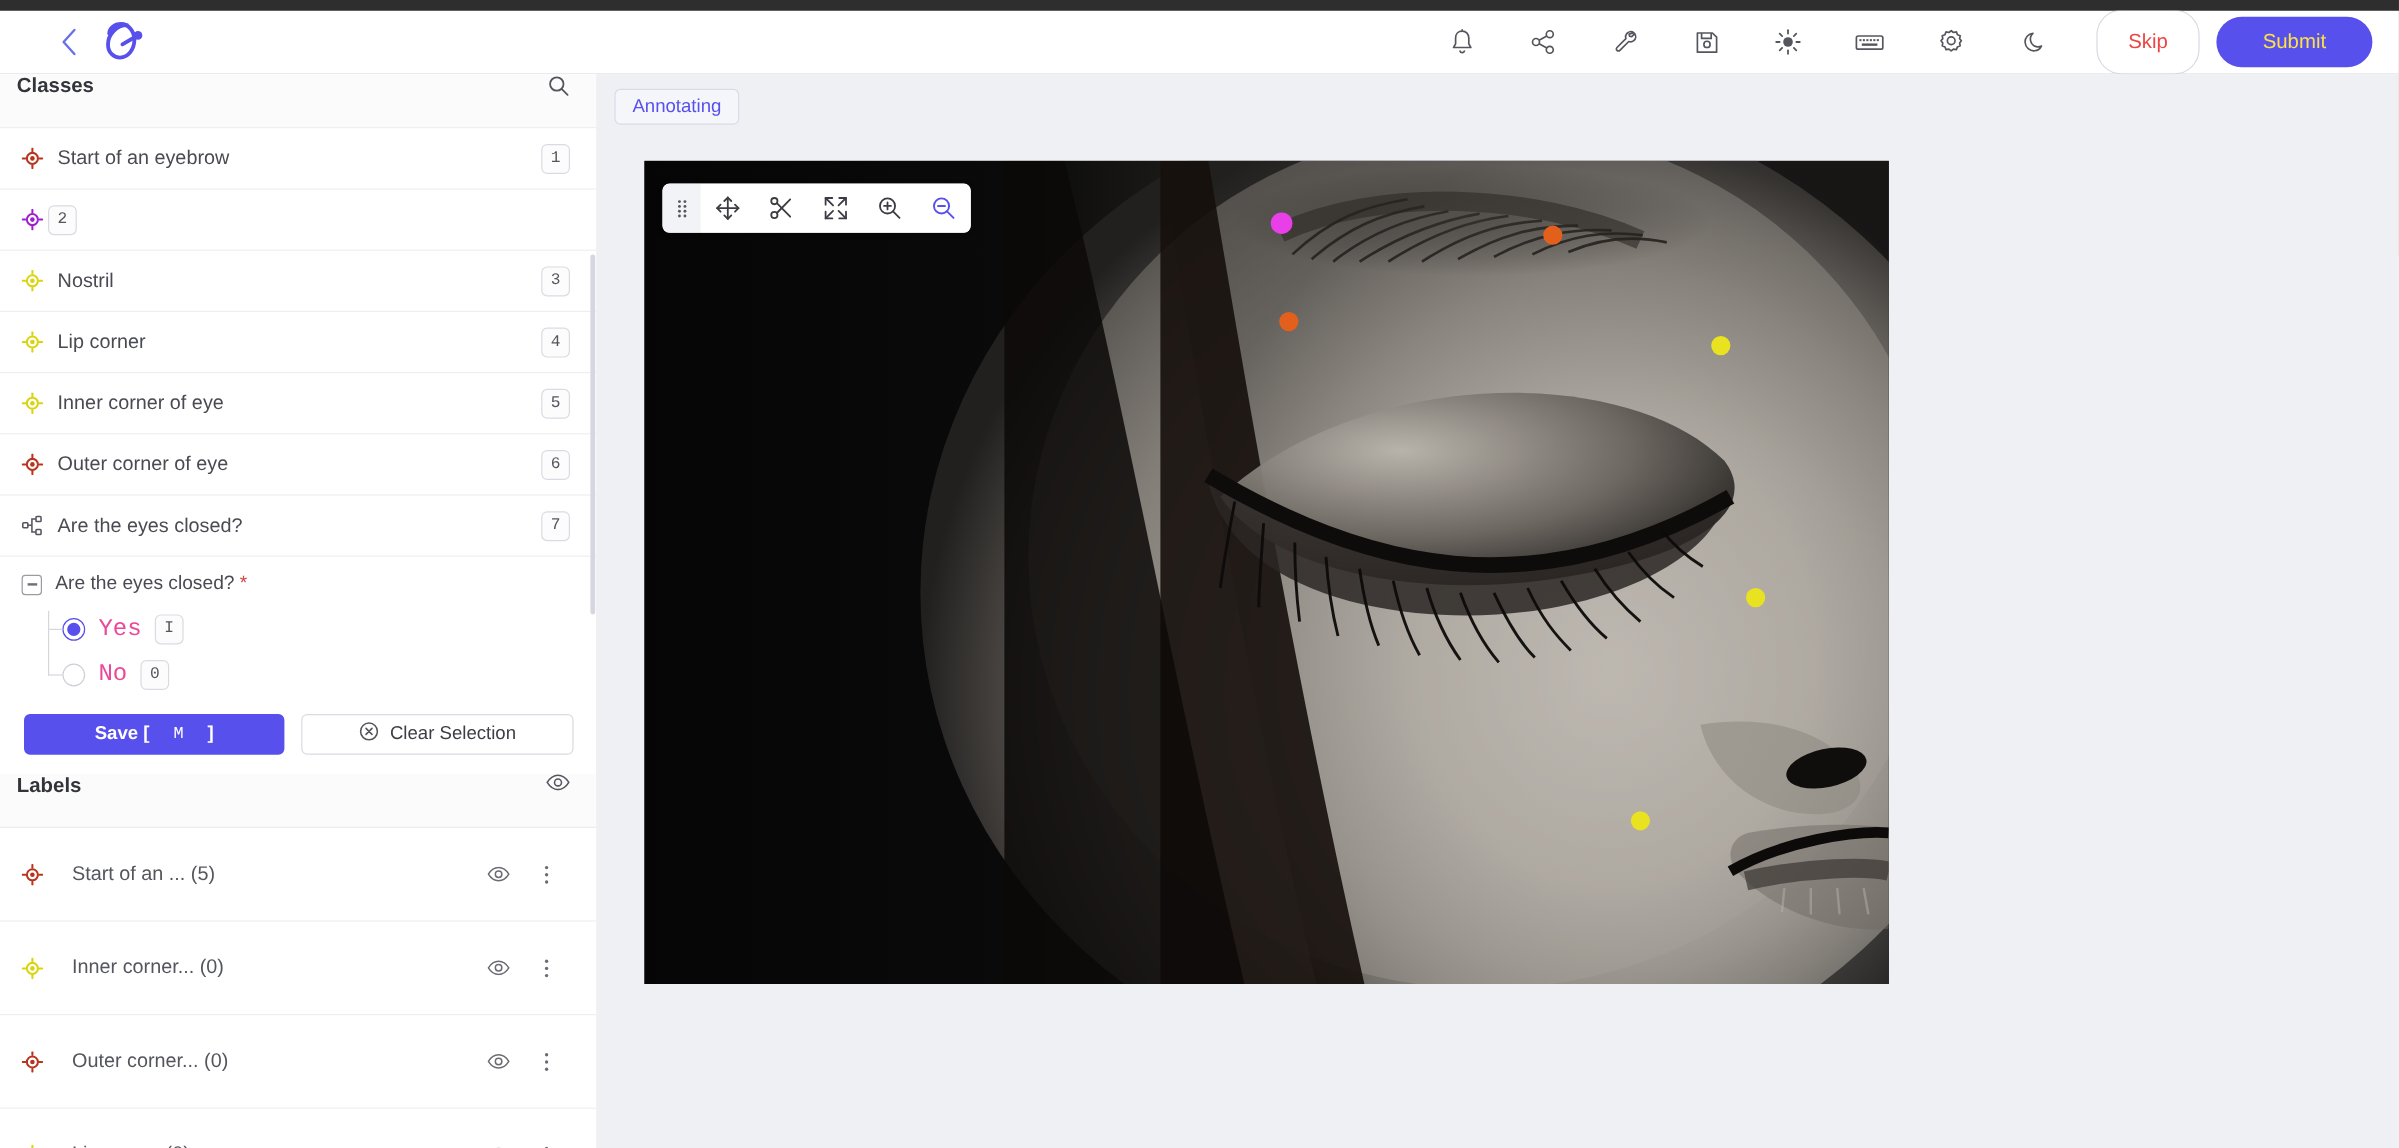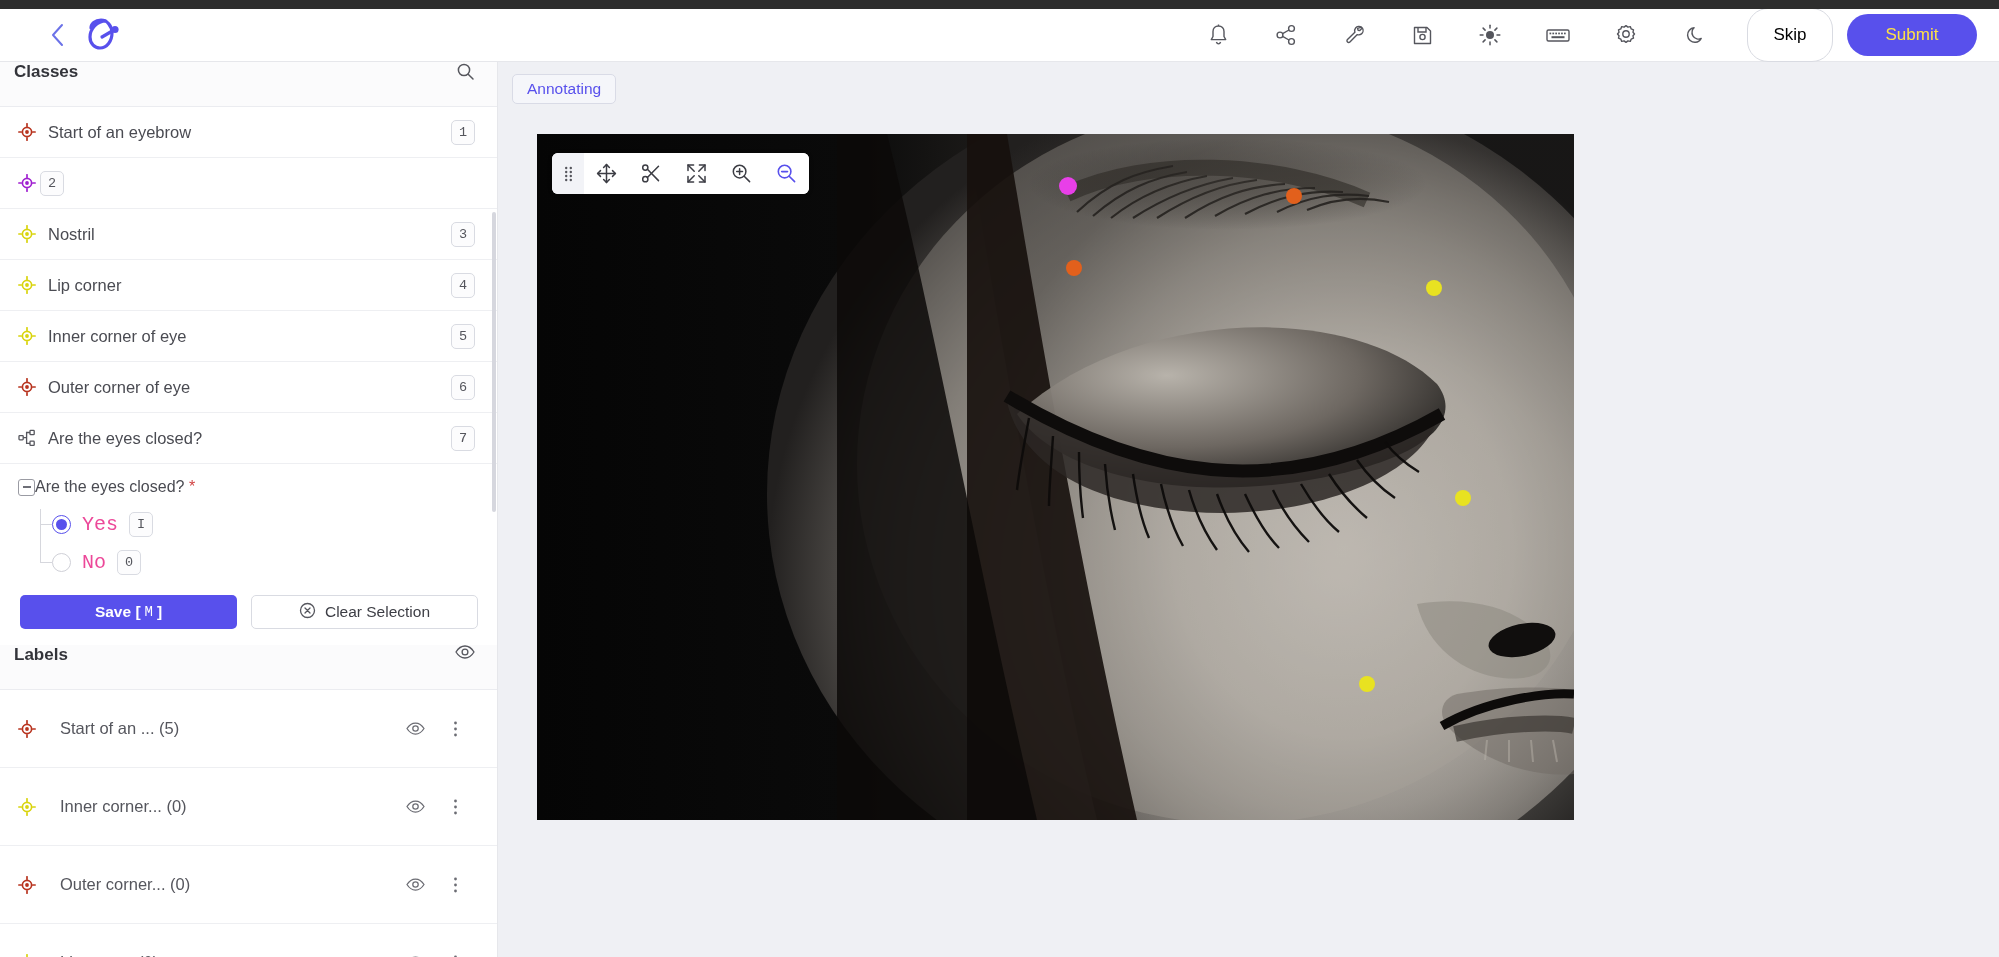--- a/index.html
+++ b/index.html
@@ -33,21 +33,21 @@
   .icon-btn {
     width: 46px; height: 40px;
     display: flex; align-items: center; justify-content: center;
     cursor: pointer; background: none; border: none;
   }
   .icon-btn svg { display:block; }
   .icon-group { display:flex; align-items:center; gap: 22px; margin-right: 30px; }
   .btn-skip {
     height: 54px; min-width: 86px; padding: 0 24px;
     border: 1px solid #d9dbe2; border-radius: 21px;
-    background: #fff; color: #000000; font-size: 17px;
+    background: #fff; color: #ef4444; font-size: 17px;
     display:flex; align-items:center; justify-content:center;
     cursor: pointer; margin-right: 14px;
   }
   .btn-submit {
     height: 42px; min-width: 130px; padding: 0 28px;
     border: none; border-radius: 21px;
     background: #5850ec; color: #fde047; font-size: 17px;
     display:flex; align-items:center; justify-content:center;
     cursor: pointer;
   }
@@ -90,21 +90,21 @@
   .kbd {
     min-width: 24px; height: 25px; padding: 0 6px;
     border: 1px solid #d9dbe2; border-radius: 5px;
     background: #fcfcfd; color: #55565d;
     font-size: 13.5px; display:flex; align-items:center; justify-content:center;
     font-family: "Liberation Mono","DejaVu Sans Mono", monospace;
   }
 
   
   .question-block { padding: 6px 0 0 18px; }
-  .q-header { display:flex; align-items:center; padding: 8px 0 4px 0; }
+  .q-header { display:flex; align-items:center; gap:11px; padding: 8px 0 4px 0; }
   .q-collapse {
     width: 17px; height: 17px; border: 1.4px solid #9a9ba3; border-radius: 3px;
     display:flex; align-items:center; justify-content:center; cursor:pointer;
   }
   .q-collapse i { display:block; width: 8px; height: 1.5px; background: #6e6f77; }
   .q-title { font-size: 16px; color: #4a4b52; }
   .q-title .req { color: #d14343; }
   .radio-tree { position: relative; padding-left: 34px; margin-top: 5px; }
   .radio-tree:before {
     content:""; position:absolute; left: 22px; top: 4px; bottom: 18px;
@@ -122,21 +122,21 @@
   }
   .radio.on { border-color: #5850ec; }
   .radio.on i { width: 11px; height: 11px; border-radius:50%; background:#5850ec; display:block; }
   .radio-label { font-size: 20px; color: #ec4899; font-family: Liberation Mono, monospace; }
 
   .btn-row { display:flex; gap: 14px; padding: 14px 20px 16px 20px; }
   .btn-save {
     flex: 0 0 217px; height: 34px;
     background: #5850ec; color:#fff; border: none; border-radius: 5px;
     font-size: 15.5px; font-weight: 600; cursor:pointer;
-    display:flex; align-items:center; justify-content:center; gap:4px;
+    display:flex; align-items:center; justify-content:center; gap:20px;
   }
   .btn-save .sk { font-family:"Liberation Mono","DejaVu Sans Mono",monospace; font-weight:400; font-size:14px; }
   .btn-clear {
     flex: 0 0 227px; height: 34px;
     background: #fff; color:#3d3e45; border: 1px solid #d9dbe2; border-radius: 5px;
     font-size: 15.5px; cursor:pointer;
     display:flex; align-items:center; justify-content:center; gap:9px;
   }
 
   .labels-list { background:#fff; }

